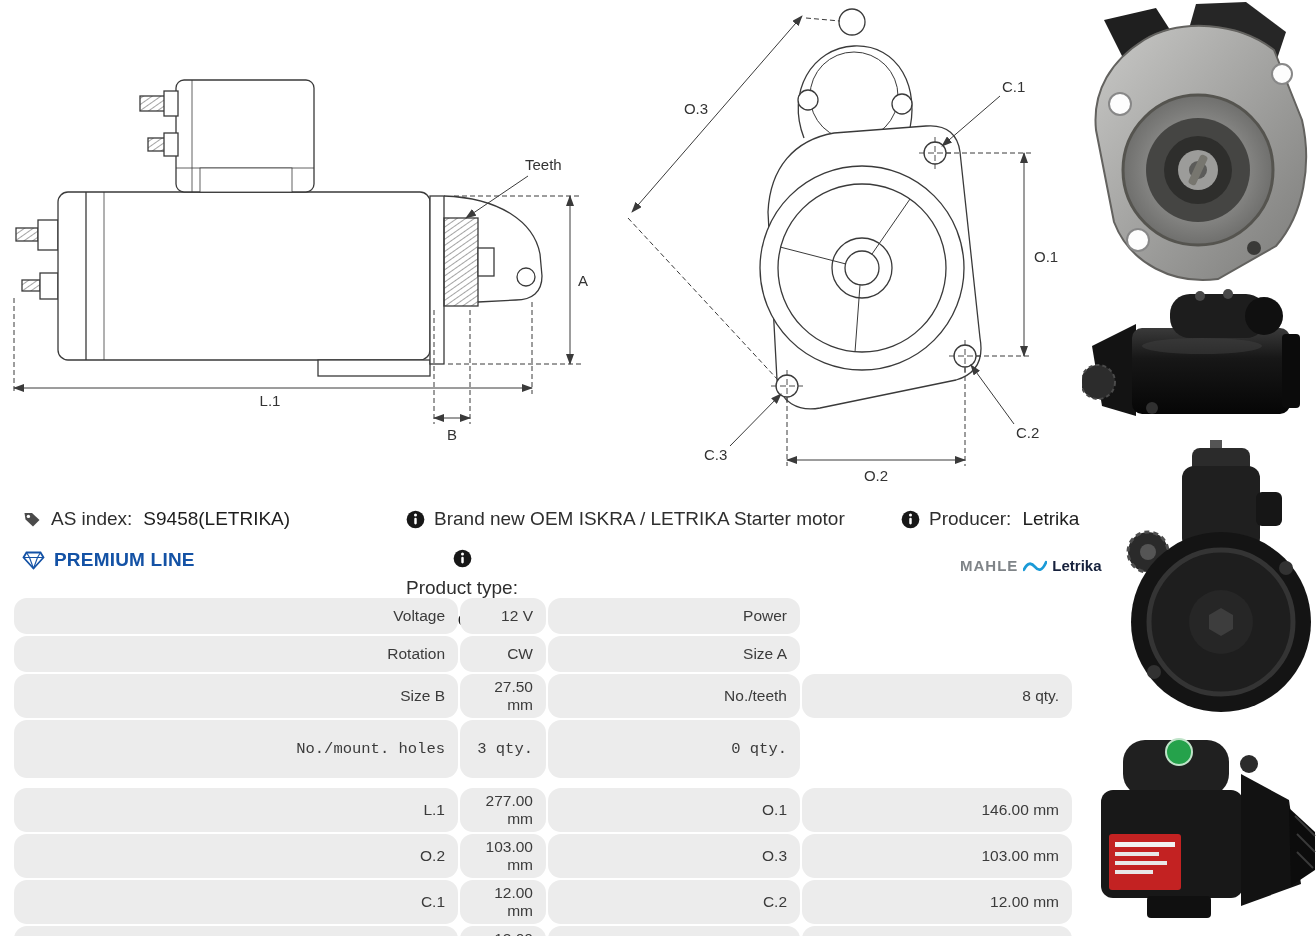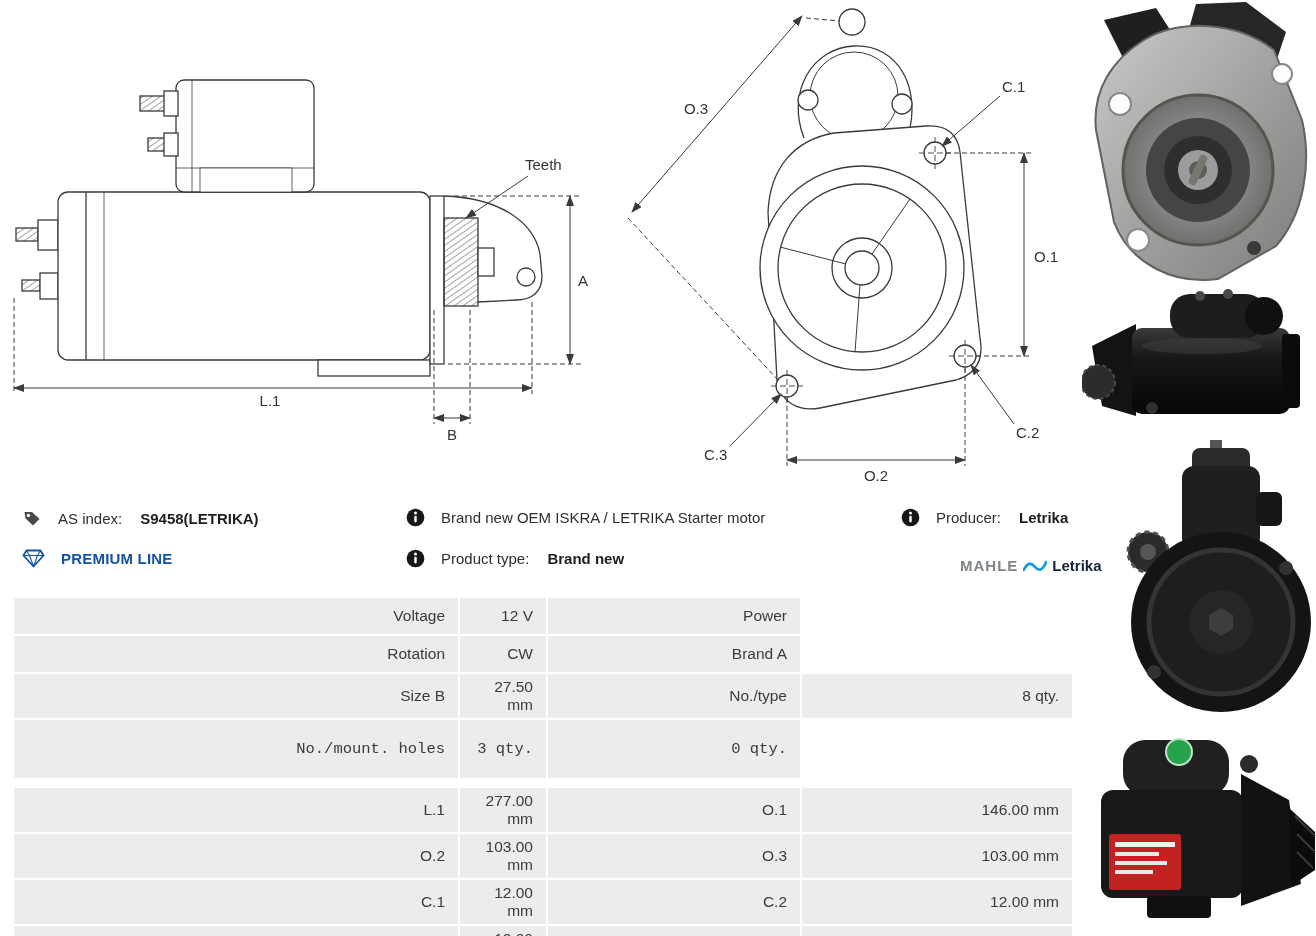--- a/index.html
+++ b/index.html
@@ -3,34 +3,34 @@
 <meta charset="utf-8">
 <style>
   html,body{margin:0;padding:0;background:#fff;}
   .page{
     position:relative;width:1316px;height:936px;background:#ffffff;
     font-family:"Liberation Sans", sans-serif;color:#333;overflow:hidden;
   }
   .drw{position:absolute;}
   .dimtxt text{font-family:"Liberation Sans",sans-serif;font-size:15px;fill:#333;}
   .photo{position:absolute;cursor:pointer;}
-  .info-item{position:absolute;display:flex;align-items:center;gap:16px;font-size:15px;color:#2e2e2e;white-space:nowrap;}
+  .info-item{position:absolute;display:flex;align-items:center;gap:9px;font-size:19px;color:#2e2e2e;white-space:nowrap;}
   .info-item .lblspan{margin-right:2px;}
-  .info-item b{font-weight:bold;color:#1d1d1d;}
+  .info-item b{font-weight:normal;color:#1d1d1d;}
   .premium{color:#1452a5;font-weight:bold;letter-spacing:0.2px;}
   .brand-logo{position:absolute;display:flex;align-items:center;gap:5px;}
   .brand-logo .mahle{font-weight:bold;font-size:15px;letter-spacing:1px;color:#7f8488;}
   .brand-logo .letrika{font-weight:bold;font-size:15px;color:#16213c;}
   .spec-table{position:absolute;left:14px;top:598px;width:1058px;}
   .trow{display:grid;grid-template-columns:444px 86px 252px 270px;column-gap:2px;margin-bottom:2px;}
   .trow.groupgap{margin-bottom:10px;font-family:Liberation Mono, monospace;}
   .cell{
     background:#ececec;min-height:36px;box-sizing:border-box;
     display:flex;align-items:center;justify-content:flex-end;
-    padding:4px 13px;font-size:15.5px;color:#3b3b3b;text-align:right;
+    padding:4px 13px;font-size:15.5px;color:#3b3b3b;text-align:right;border-radius:13px;
   }
   .trow.tall .cell{min-height:58px;}
   .cell .narrow{display:inline-block;max-width:178px;text-align:right;line-height:1.35;}
   .icon16{flex:0 0 auto;}
 </style>
 </head>
 <body>
 
 <div class="page">
 
@@ -253,21 +253,21 @@
   </div>
 
   <div class="info-item" style="left:22px;top:549px;align-items:center;">
     <svg class="icon16" width="23" height="19" viewBox="0 0 23 19">
       <path d="M4.5,1.5 L18.5,1.5 L21.5,6.5 L11.5,17.5 L1.5,6.5 Z" fill="none" stroke="#1452a5" stroke-width="1.8"></path>
       <path d="M1.5,6.5 L21.5,6.5 M7.5,6.5 L11.5,17.5 M15.5,6.5 L11.5,17.5 M7.5,6.5 L4.5,1.5 M15.5,6.5 L18.5,1.5" fill="none" stroke="#1452a5" stroke-width="1.1"></path>
     </svg>
     <span class="premium">PREMIUM LINE</span>
   </div>
 
-  <div class="info-item" style="left:406px;top:549px;">
+  <div class="info-item" style="left:406px;top:549px;flex-direction:column;">
     <svg class="icon16" width="19" height="19" viewBox="0 0 20 20">
       <circle cx="10" cy="10" r="9.3" fill="#171717"></circle>
       <rect x="8.7" y="8.2" width="2.6" height="7" rx="1.2" fill="#fff"></rect>
       <circle cx="10" cy="5.2" r="1.6" fill="#fff"></circle>
     </svg>
     <span class="lblspan">Product type:</span>
     <b>Brand new</b>
   </div>
 
   <div class="brand-logo" style="left:960px;top:551px;margin-top:6px;">
@@ -281,26 +281,26 @@
   <div class="spec-table">
 
     <div class="trow">
       <div class="cell">Voltage</div>
       <div class="cell">12 V</div>
       <div class="cell">Power</div>
     </div>
     <div class="trow">
       <div class="cell">Rotation</div>
       <div class="cell">CW</div>
-      <div class="cell">Brand A</div>
+      <div class="cell">Size A</div>
     </div>
     <div class="trow">
       <div class="cell">Size B</div>
       <div class="cell">27.50 mm</div>
-      <div class="cell">No./type</div>
+      <div class="cell">No./teeth</div>
       <div class="cell">8 qty.</div>
     </div>
     <div class="trow tall groupgap">
       <div class="cell">No./mount. holes</div>
       <div class="cell">3 qty.</div>
       <div class="cell">0 qty.</div>
     </div>
 
     <div class="trow">
       <div class="cell">L.1</div>

